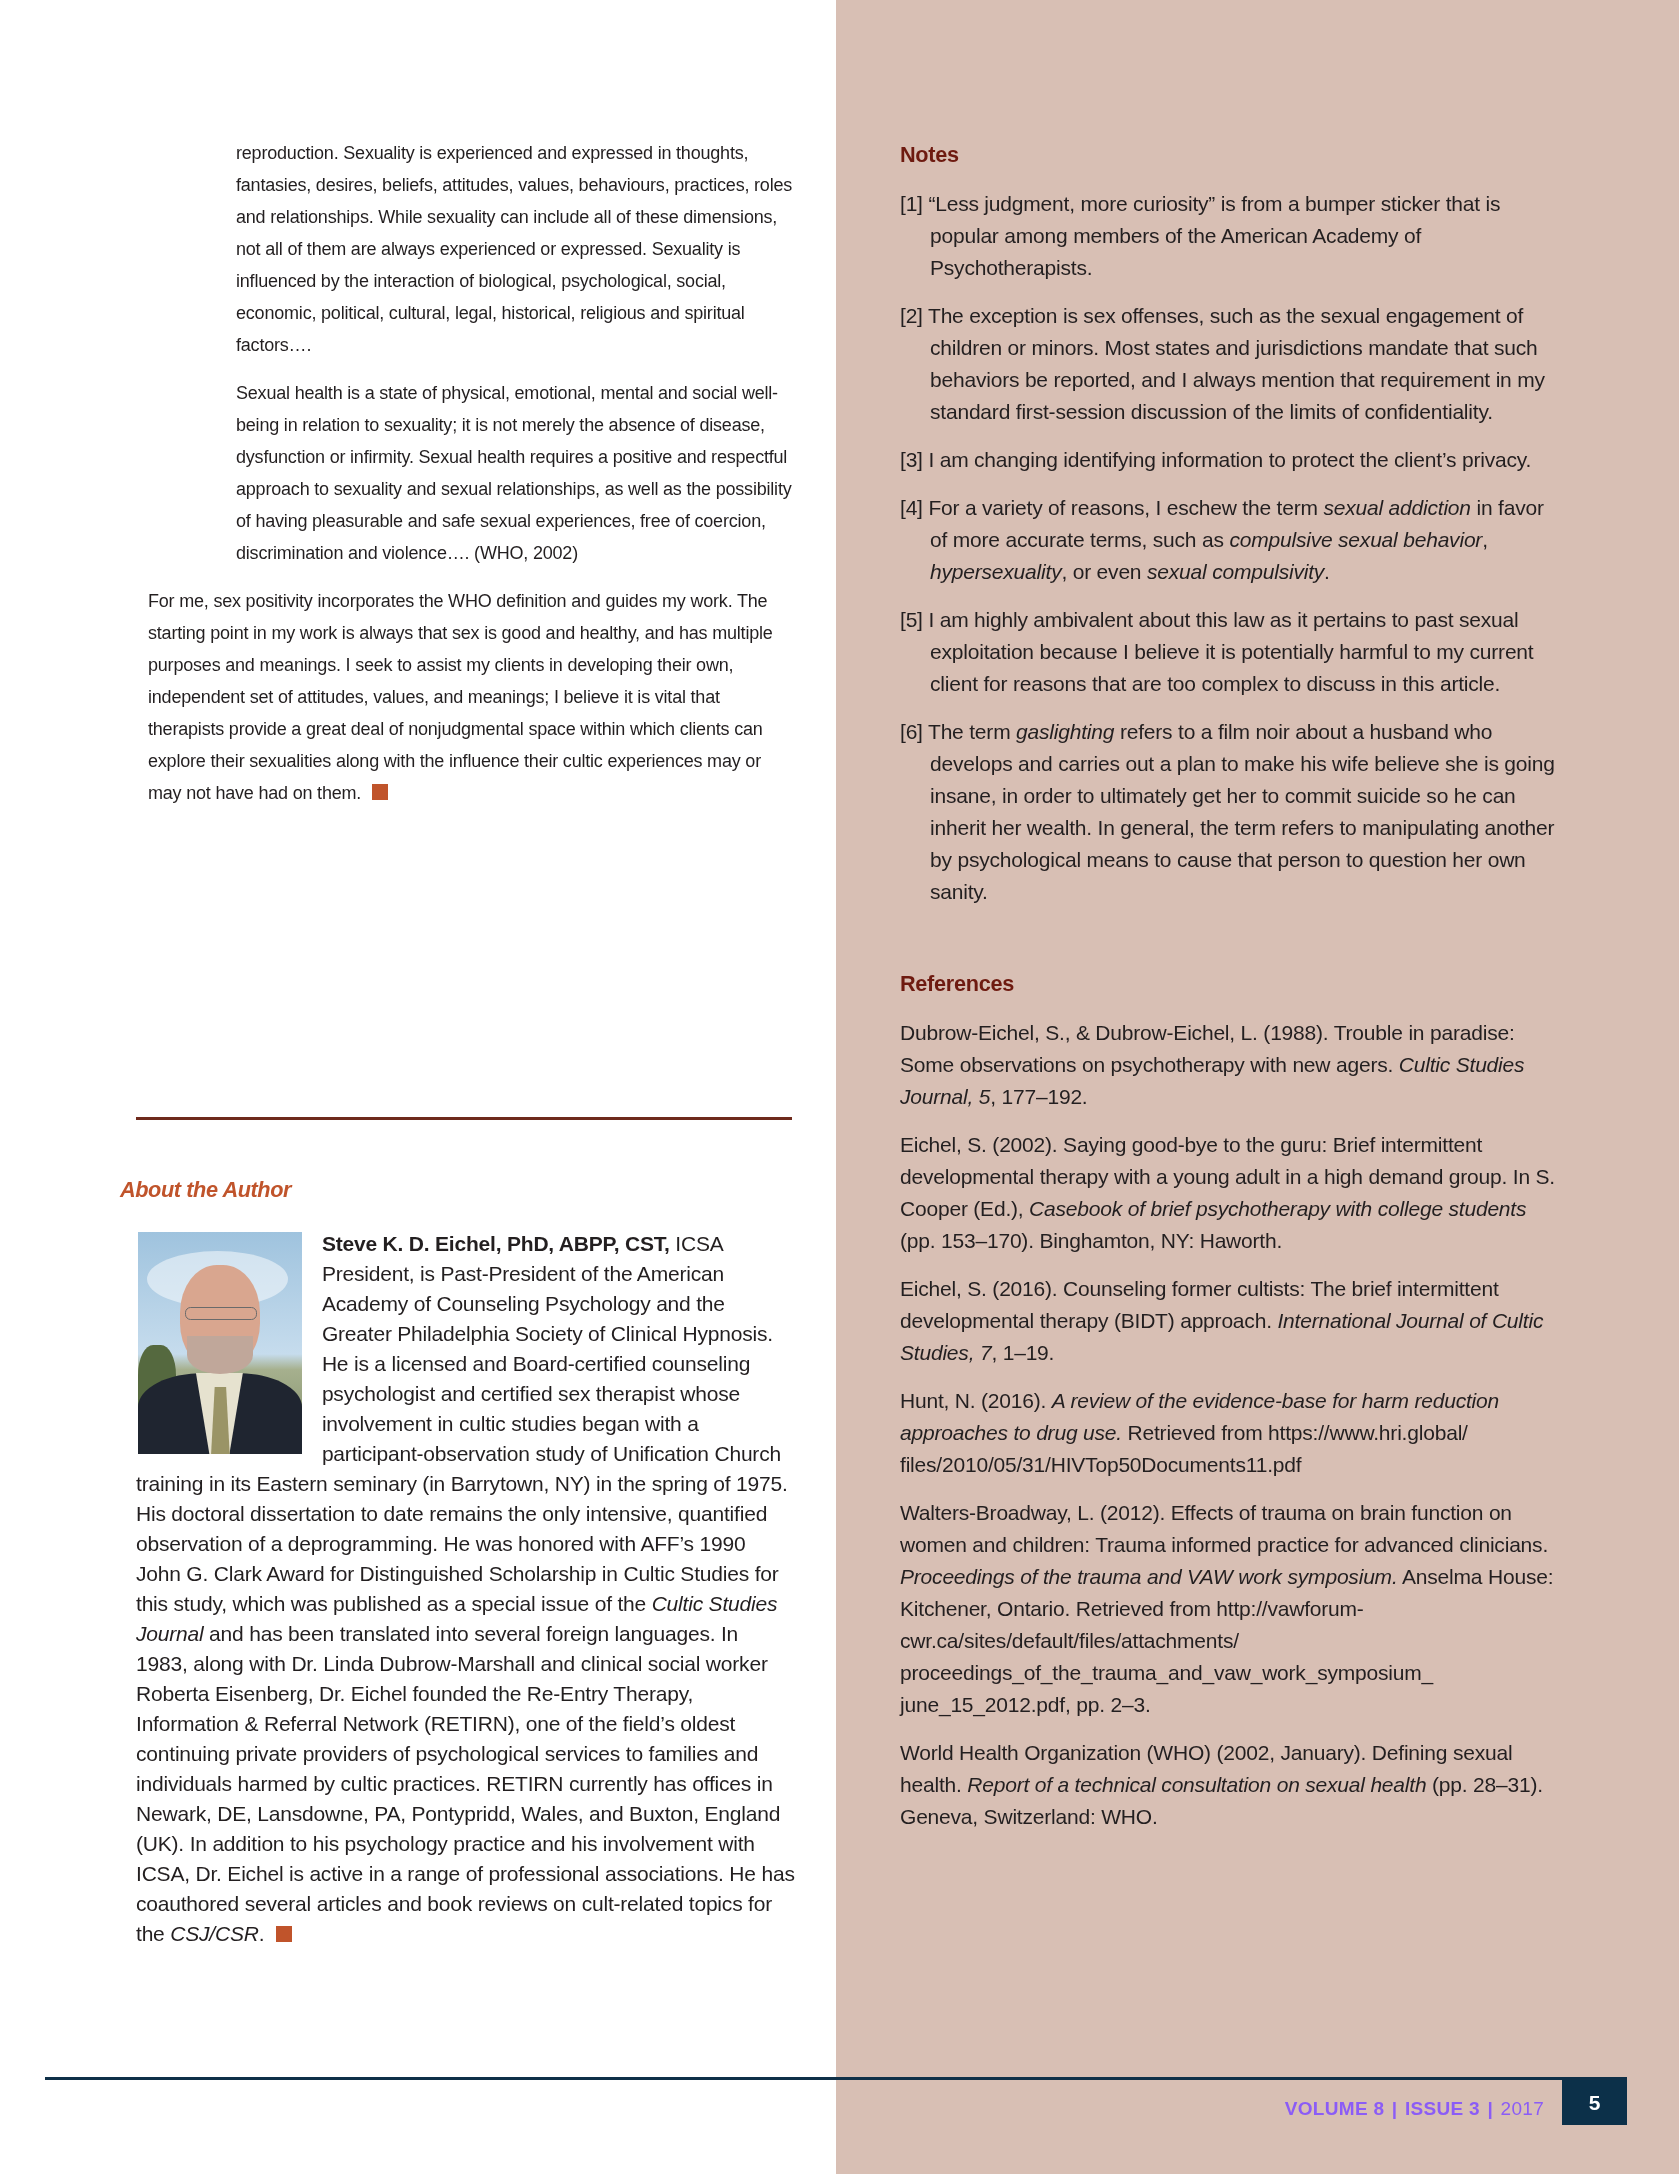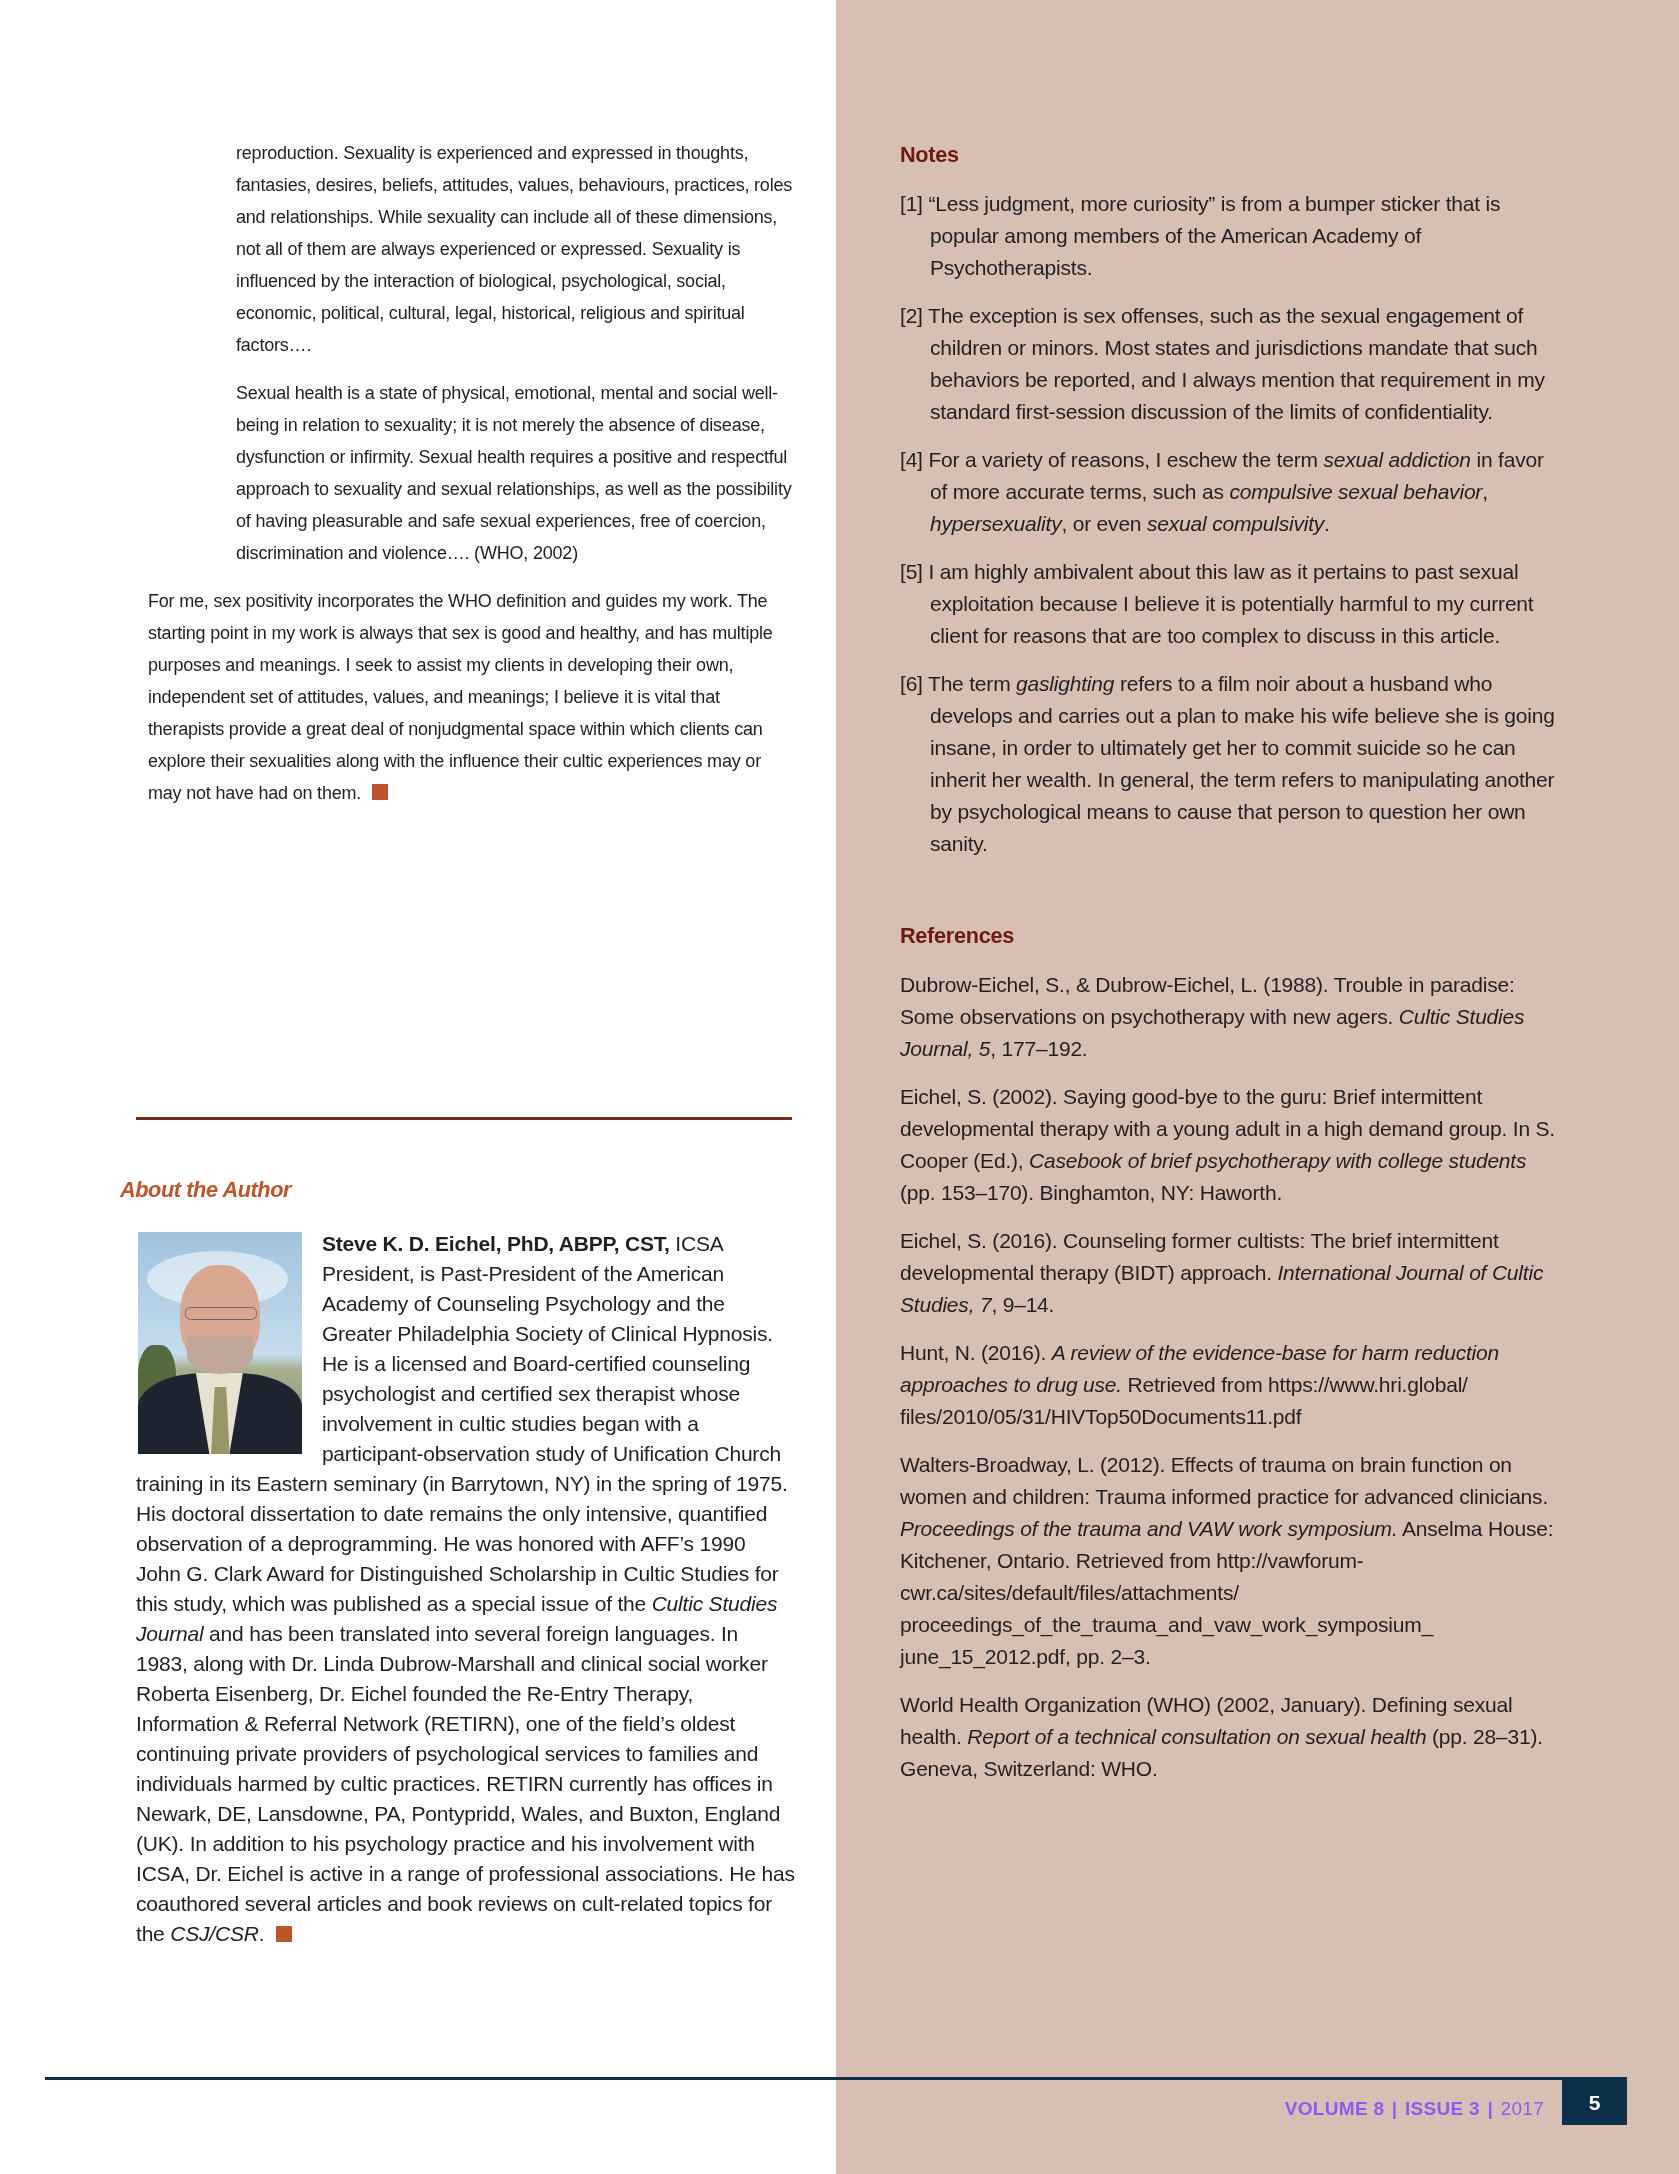--- a/index.html
+++ b/index.html
@@ -108,30 +108,31 @@
     <div class="glasses"></div>
   </div>
   <span class="author-name">Steve K. D. Eichel, PhD, ABPP, CST,</span><span> ICSA President, is Past-President of the American Academy of Counseling Psychology and the Greater Philadelphia Society of Clinical Hypnosis. He is a licensed and Board-certified counseling psychologist and certified sex therapist whose involvement in cultic studies began with a participant-observation study of Unification Church training in its Eastern seminary (in Barrytown, NY) in the spring of 1975. His doctoral dissertation to date remains the only intensive, quantified observation of a deprogramming. He was honored with AFF’s 1990 John G. Clark Award for Distinguished Scholarship in Cultic Studies for this study, which was published as a special issue of the </span><i>Cultic Studies Journal</i><span> and has been translated into several foreign languages. In 1983, along with Dr. Linda Dubrow-Marshall and clinical social worker Roberta Eisenberg, Dr. Eichel founded the Re-Entry Therapy, Information &amp; Referral Network (RETIRN), one of the field’s oldest continuing private providers of psychological services to families and individuals harmed by cultic practices. RETIRN currently has offices in Newark, DE, Lansdowne, PA, Pontypridd, Wales, and Buxton, England (UK). In addition to his psychology practice and his involvement with ICSA, Dr. Eichel is active in a range of professional associations. He has coauthored several articles and book reviews on cult-related topics for the </span><i>CSJ/CSR</i><span>.</span><span class="end-mark"></span>
 </div>
 
 <div class="col-right">
   <div class="sec-heading">Notes</div>
   <div id="notes-list">
       <p class="note"><span>[1]</span><span> “Less judgment, more curiosity” is from a bumper sticker that is popular among members of the American Academy of Psychotherapists.</span></p>
       <p class="note"><span>[2]</span><span> The exception is sex offenses, such as the sexual engagement of children or minors. Most states and jurisdictions mandate that such behaviors be reported, and I always mention that requirement in my standard first-session discussion of the limits of confidentiality.</span></p>
+      <p class="note"><span>[3]</span><span> I am changing identifying information to protect the client’s privacy.</span></p>
       <p class="note"><span>[4]</span><span> For a variety of reasons, I eschew the term </span><i>sexual addiction</i><span> in favor of more accurate terms, such as </span><i>compulsive sexual behavior</i><span>, </span><i>hypersexuality</i><span>, or even </span><i>sexual compulsivity</i><span>.</span></p>
       <p class="note"><span>[5]</span><span> I am highly ambivalent about this law as it pertains to past sexual exploitation because I believe it is potentially harmful to my current client for reasons that are too complex to discuss in this article.</span></p>
       <p class="note"><span>[6]</span><span> The term </span><i>gaslighting</i><span> refers to a film noir about a husband who develops and carries out a plan to make his wife believe she is going insane, in order to ultimately get her to commit suicide so he can inherit her wealth. In general, the term refers to manipulating another by psychological means to cause that person to question her own sanity.</span></p>
     </div>
   <div class="refs-section">
     <div class="sec-heading">References</div>
     <div id="refs-list">
         <p class="ref"><span>Dubrow-Eichel, S., &amp; Dubrow-Eichel, L. (1988). Trouble in paradise: Some observations on psychotherapy with new agers. </span><i>Cultic Studies Journal, 5</i><span>, 177–192.</span></p>
         <p class="ref"><span>Eichel, S. (2002). Saying good-bye to the guru: Brief intermittent developmental therapy with a young adult in a high demand group. In S. Cooper (Ed.), </span><i>Casebook of brief psychotherapy with college students</i><span> (pp. 153–170). Binghamton, NY: Haworth.</span></p>
-        <p class="ref"><span>Eichel, S. (2016). Counseling former cultists: The brief intermittent developmental therapy (BIDT) approach. </span><i>International Journal of Cultic Studies, 7</i><span>, 9–14.</span></p>
+        <p class="ref"><span>Eichel, S. (2016). Counseling former cultists: The brief intermittent developmental therapy (BIDT) approach. </span><i>International Journal of Cultic Studies, 7</i><span>, 1–19.</span></p>
         <p class="ref"><span>Hunt, N. (2016). </span><i>A review of the evidence-base for harm reduction approaches to drug use.</i><span> Retrieved from https://www.hri.global/ files/2010/05/31/HIVTop50Documents11.pdf</span></p>
         <p class="ref"><span>Walters-Broadway, L. (2012). Effects of trauma on brain function on women and children: Trauma informed practice for advanced clinicians. </span><i>Proceedings of the trauma and VAW work symposium.</i><span> Anselma House: Kitchener, Ontario. Retrieved from http://vawforum-cwr.ca/sites/default/files/attachments/ proceedings_of_the_trauma_and_vaw_work_symposium_ june_15_2012.pdf, pp. 2–3.</span></p>
         <p class="ref"><span>World Health Organization (WHO) (2002, January). Defining sexual health. </span><i>Report of a technical consultation on sexual health</i><span> (pp. 28–31). Geneva, Switzerland: WHO.</span></p>
       </div>
   </div>
 </div>
 
 <div class="footer-rule"></div>
 <div class="footer-text" style="right: 136px;">
   <span class="b">VOLUME 8</span><span class="sep">|</span><span class="b">ISSUE 3</span><span class="sep">|</span><span>2017</span>

